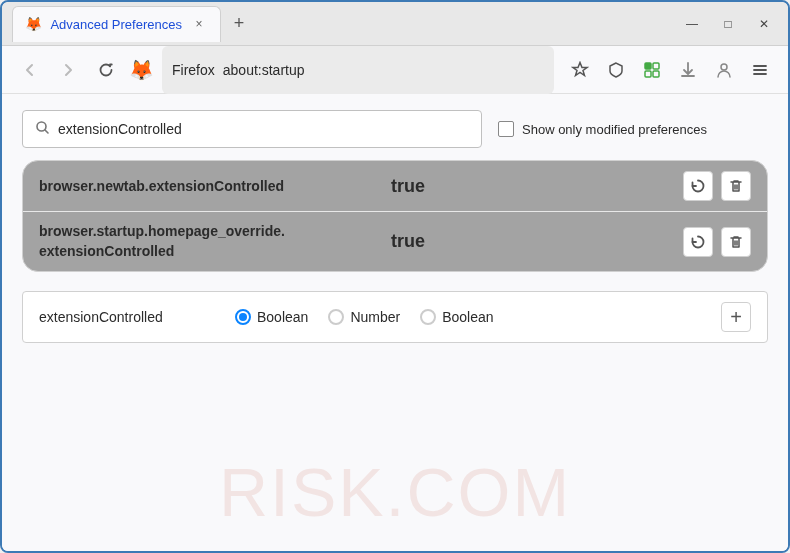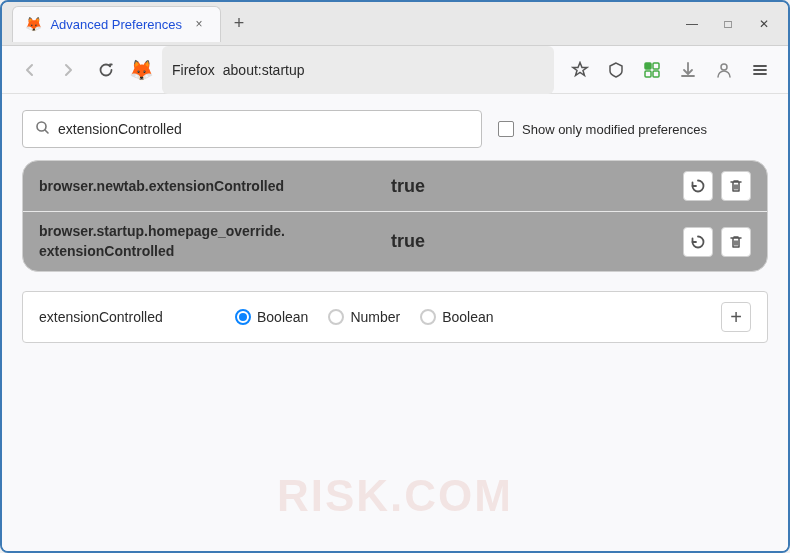--- a/index.html
+++ b/index.html
@@ -181,25 +181,25 @@
       flex: 1;
       background: #f9f9fb;
       padding: 16px 20px;
       position: relative;
       overflow: hidden;
     }
 
     
     .watermark {
       position: absolute;
-      bottom: 30px;
+      bottom: 20px;
       left: 50%;
       transform: translateX(-50%);
-      font-size: 44px;
-      font-weight: bold;
+      font-size: 68px;
+      font-weight: normal;
       color: rgba(200, 80, 60, 0.12);
       white-space: nowrap;
       pointer-events: none;
       font-family: Arial, sans-serif;
       letter-spacing: 2px;
     }
 
     
     .search-row {
       display: flex;

